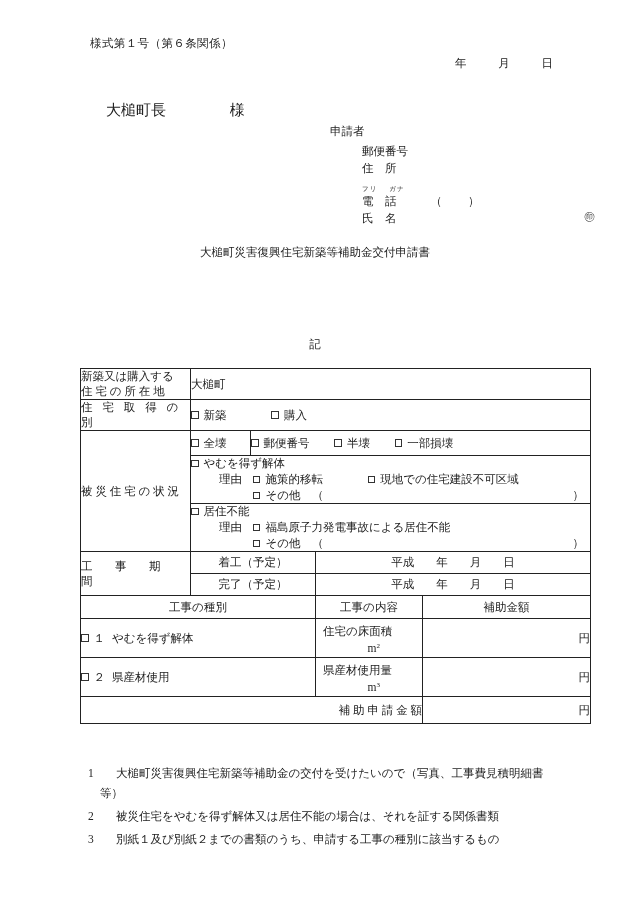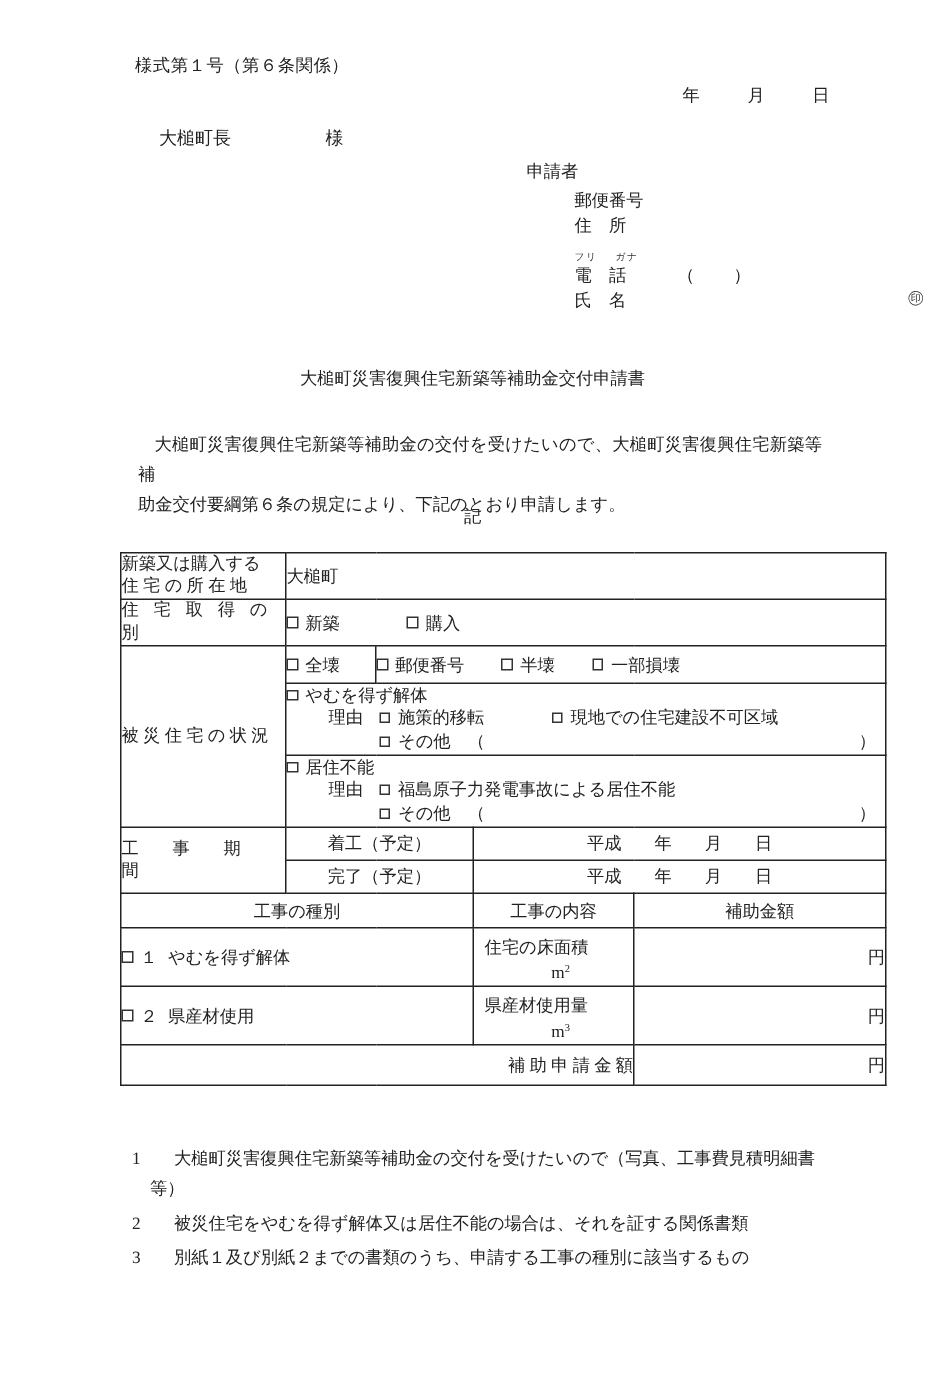--- a/index.html
+++ b/index.html
@@ -38,34 +38,33 @@
     top: 56px;
     font-size: 11.5px;
     white-space: nowrap;
   }
   .date-line span { display: inline-block; }
   .date-line .gap { width: 26px; }
 
   .addressee {
     position: absolute;
     left: 106px;
-    top: 84px;
-    font-size: 12px;
+    top: 101px;
+    font-size: 15px;
     white-space: nowrap;
   }
   .addressee .sama { display: inline-block; margin-left: 60px; }
 
   
   .applicant {
     position: absolute;
     left: 330px;
-    top: 107px;
+    top: 124px;
     width: 250px;
     font-size: 11.5px;
-    margin-left: 21px;
   }
   .applicant .ap-title { margin: 0 0 4px 0; }
   .applicant .ap-row {
     margin-left: 32px;
     line-height: 17px;
     position: relative;
   }
   .furigana {
     margin-left: 32px;
     font-size: 6.5px;
@@ -228,24 +227,20 @@
     <div class="ap-row">
       <span>電　話</span><span class="tel-paren">（　　）</span>
     </div>
     <div class="ap-row nested">
       <span>氏　名</span>
       <span class="seal">㊞</span>
     </div>
   </div>
 
   <div class="doc-title">大槌町災害復興住宅新築等補助金交付申請書</div>
-  <div class="body-text">
-    <span class="indent">大槌町災害復興住宅新築等補助金の交付を受けたいので、大槌町災害復興住宅新築等補</span><br>
-    <span>助金交付要綱第６条の規定により、下記のとおり申請します。</span>
-  </div>
   <div class="ki">記</div>
 
   <div class="tbl-wrap">
     <table class="form">
       <colgroup>
         <col style="width:110px">
         <col style="width:60px">
         <col style="width:65px">
         <col style="width:70px">
         <col style="width:37px">

